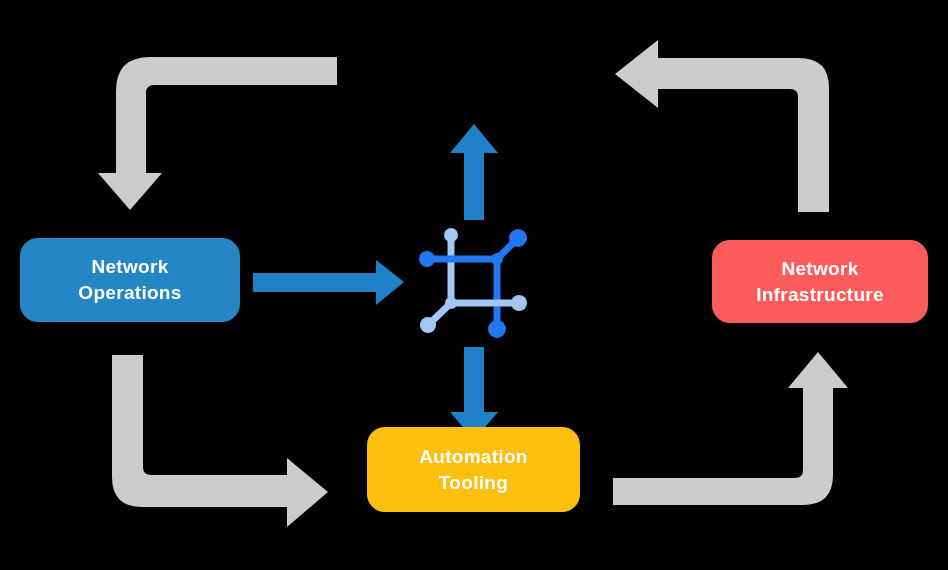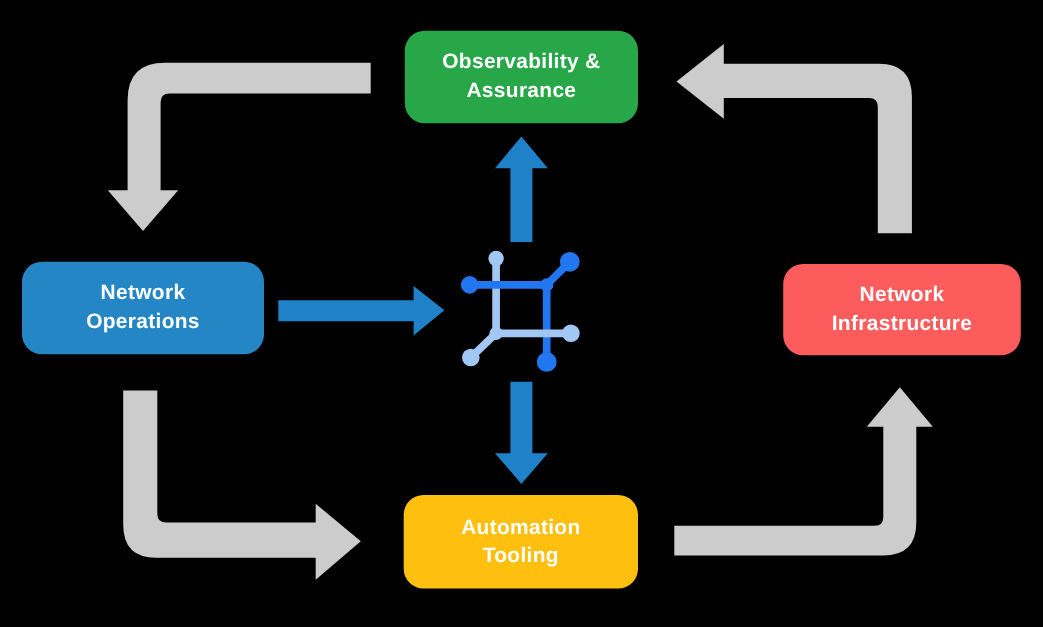--- a/index.html
+++ b/index.html
@@ -30,21 +30,21 @@
     font-size: 19px;
     font-weight: 700;
     line-height: 1.35;
     letter-spacing: 0.3px;
     white-space: pre-line;
     border-radius: 18px;
   }
   .node-observability { left: 368px; top: 28px;  width: 212px; height: 84px; }
   .node-operations    { left: 20px;  top: 238px; width: 220px; height: 84px; }
   .node-infrastructure{ left: 712px; top: 240px; width: 216px; height: 83px; }
-  .node-automation    { left: 367px; top: 450px; width: 213px; height: 85px; }
+  .node-automation    { left: 367px; top: 427px; width: 213px; height: 85px; }
 </style>
 </head>
 <body>
 
 <div id="canvas" style="background-color: rgb(0, 0, 0);">
 
   <svg class="layer" width="948" height="570" viewBox="0 0 948 570">
 
     <path d="M337,57 L150,57 Q116,57 116,91 L116,173 L98,173 L130,210 L162,173 L146,173 L146,93 Q146,85 154,85 L337,85 Z" fill="#CCCCCC"></path>
     <path d="M829,212 L829,88 Q829,58 799,58 L658,58 L658,40 L615,74 L658,108 L658,89 L790,89 Q798,89 798,97 L798,212 Z" fill="#CCCCCC"></path>
@@ -76,22 +76,20 @@
       </g>
       <g fill="#2276F0">
         <circle cx="12" cy="34" r="8"></circle>
         <circle cx="103" cy="13" r="9"></circle>
         <circle cx="82" cy="104" r="9"></circle>
         <circle cx="82" cy="34" r="6"></circle>
       </g>
     </g>
   </svg>
 
-  <div class="node node-observability" style="background-color: rgb(39, 167, 71);">Observability &amp;
-Assurance</div>
 
   <div class="node node-operations" style="background-color: rgb(37, 134, 198);">Network
 Operations</div>
 
   <div class="node node-infrastructure" style="background-color: rgb(252, 92, 92);">Network
 Infrastructure</div>
 
   <div class="node node-automation" style="background-color: rgb(255, 191, 15);">Automation
 Tooling</div>
 </div>

